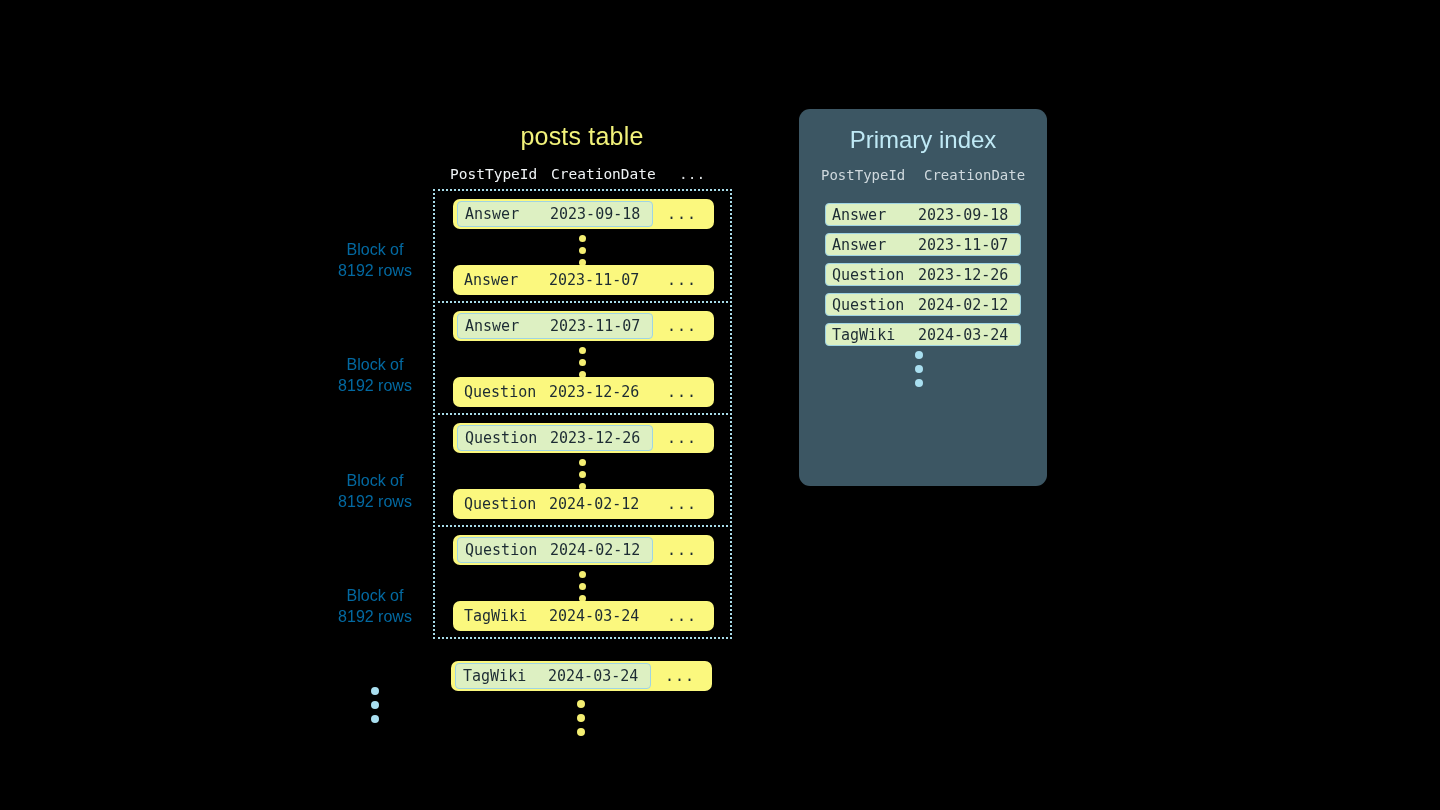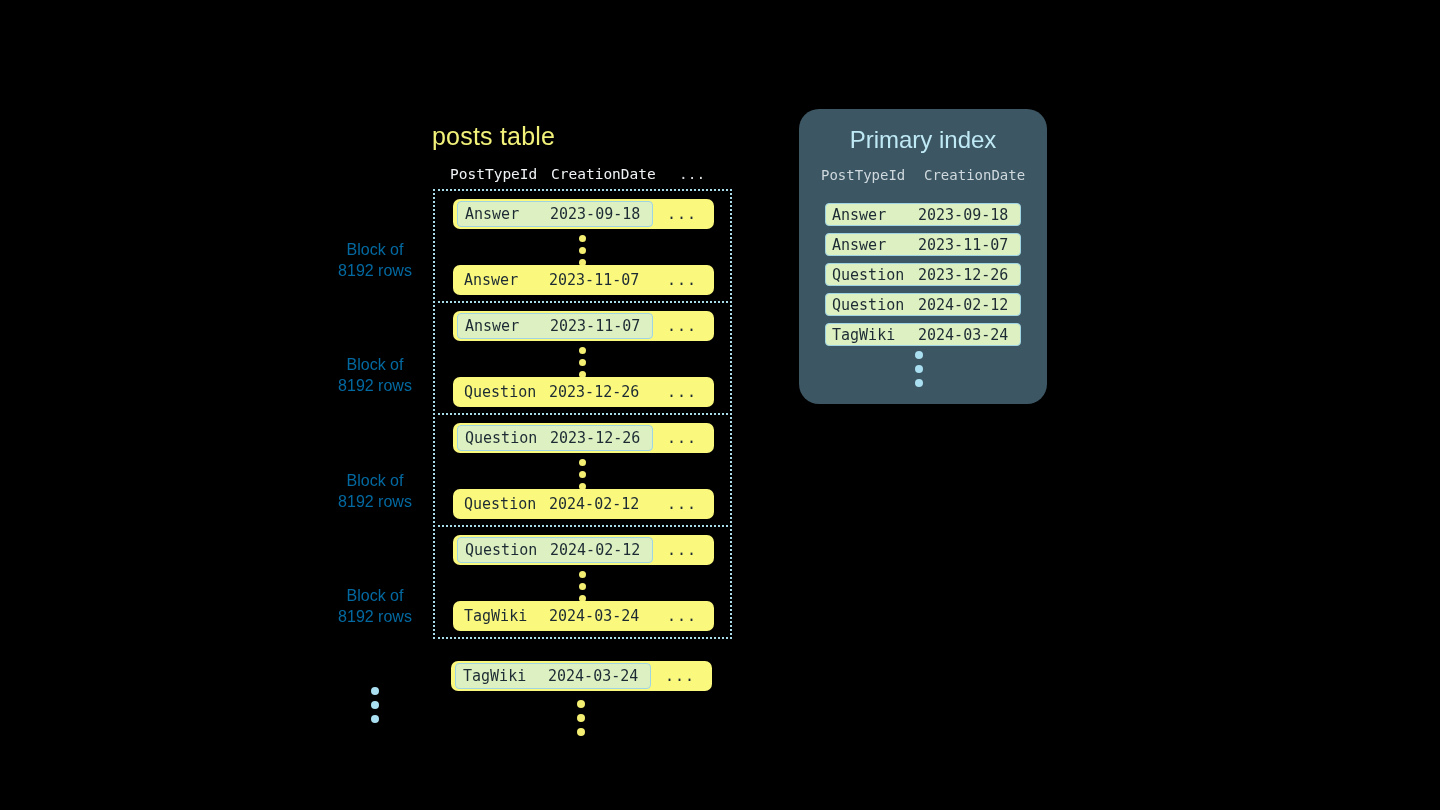--- a/index.html
+++ b/index.html
@@ -21,21 +21,21 @@
     width: 1440px;
     height: 810px;
   }
 
   
   .posts-title {
     position: absolute;
     left: 432px;
     top: 122px;
     width: 300px;
-    text-align: left;
+    text-align: center;
     color: #f2f27a;
     font-size: 25px;
     font-family: "Liberation Sans", sans-serif;
     letter-spacing: 0.2px;
   }
 
   .posts-colheads {
     position: absolute;
     left: 432px;
     top: 166px;
@@ -190,23 +190,23 @@
     margin-bottom: 6px;
   }
   .vdots-bottom i:last-child { margin-bottom: 0; }
 
   
   .index-panel {
     position: absolute;
     left: 799px;
     top: 109px;
     width: 248px;
-    height: 295px;
+    height: 377px;
     background: #3c5663;
-    border-radius: 20px;
+    border-radius: 11px;
   }
   .index-title {
     position: absolute;
     left: 0;
     top: 17px;
     width: 248px;
     text-align: center;
     color: #bfe9f5;
     font-size: 24px;
     font-family: "Liberation Sans", sans-serif;

